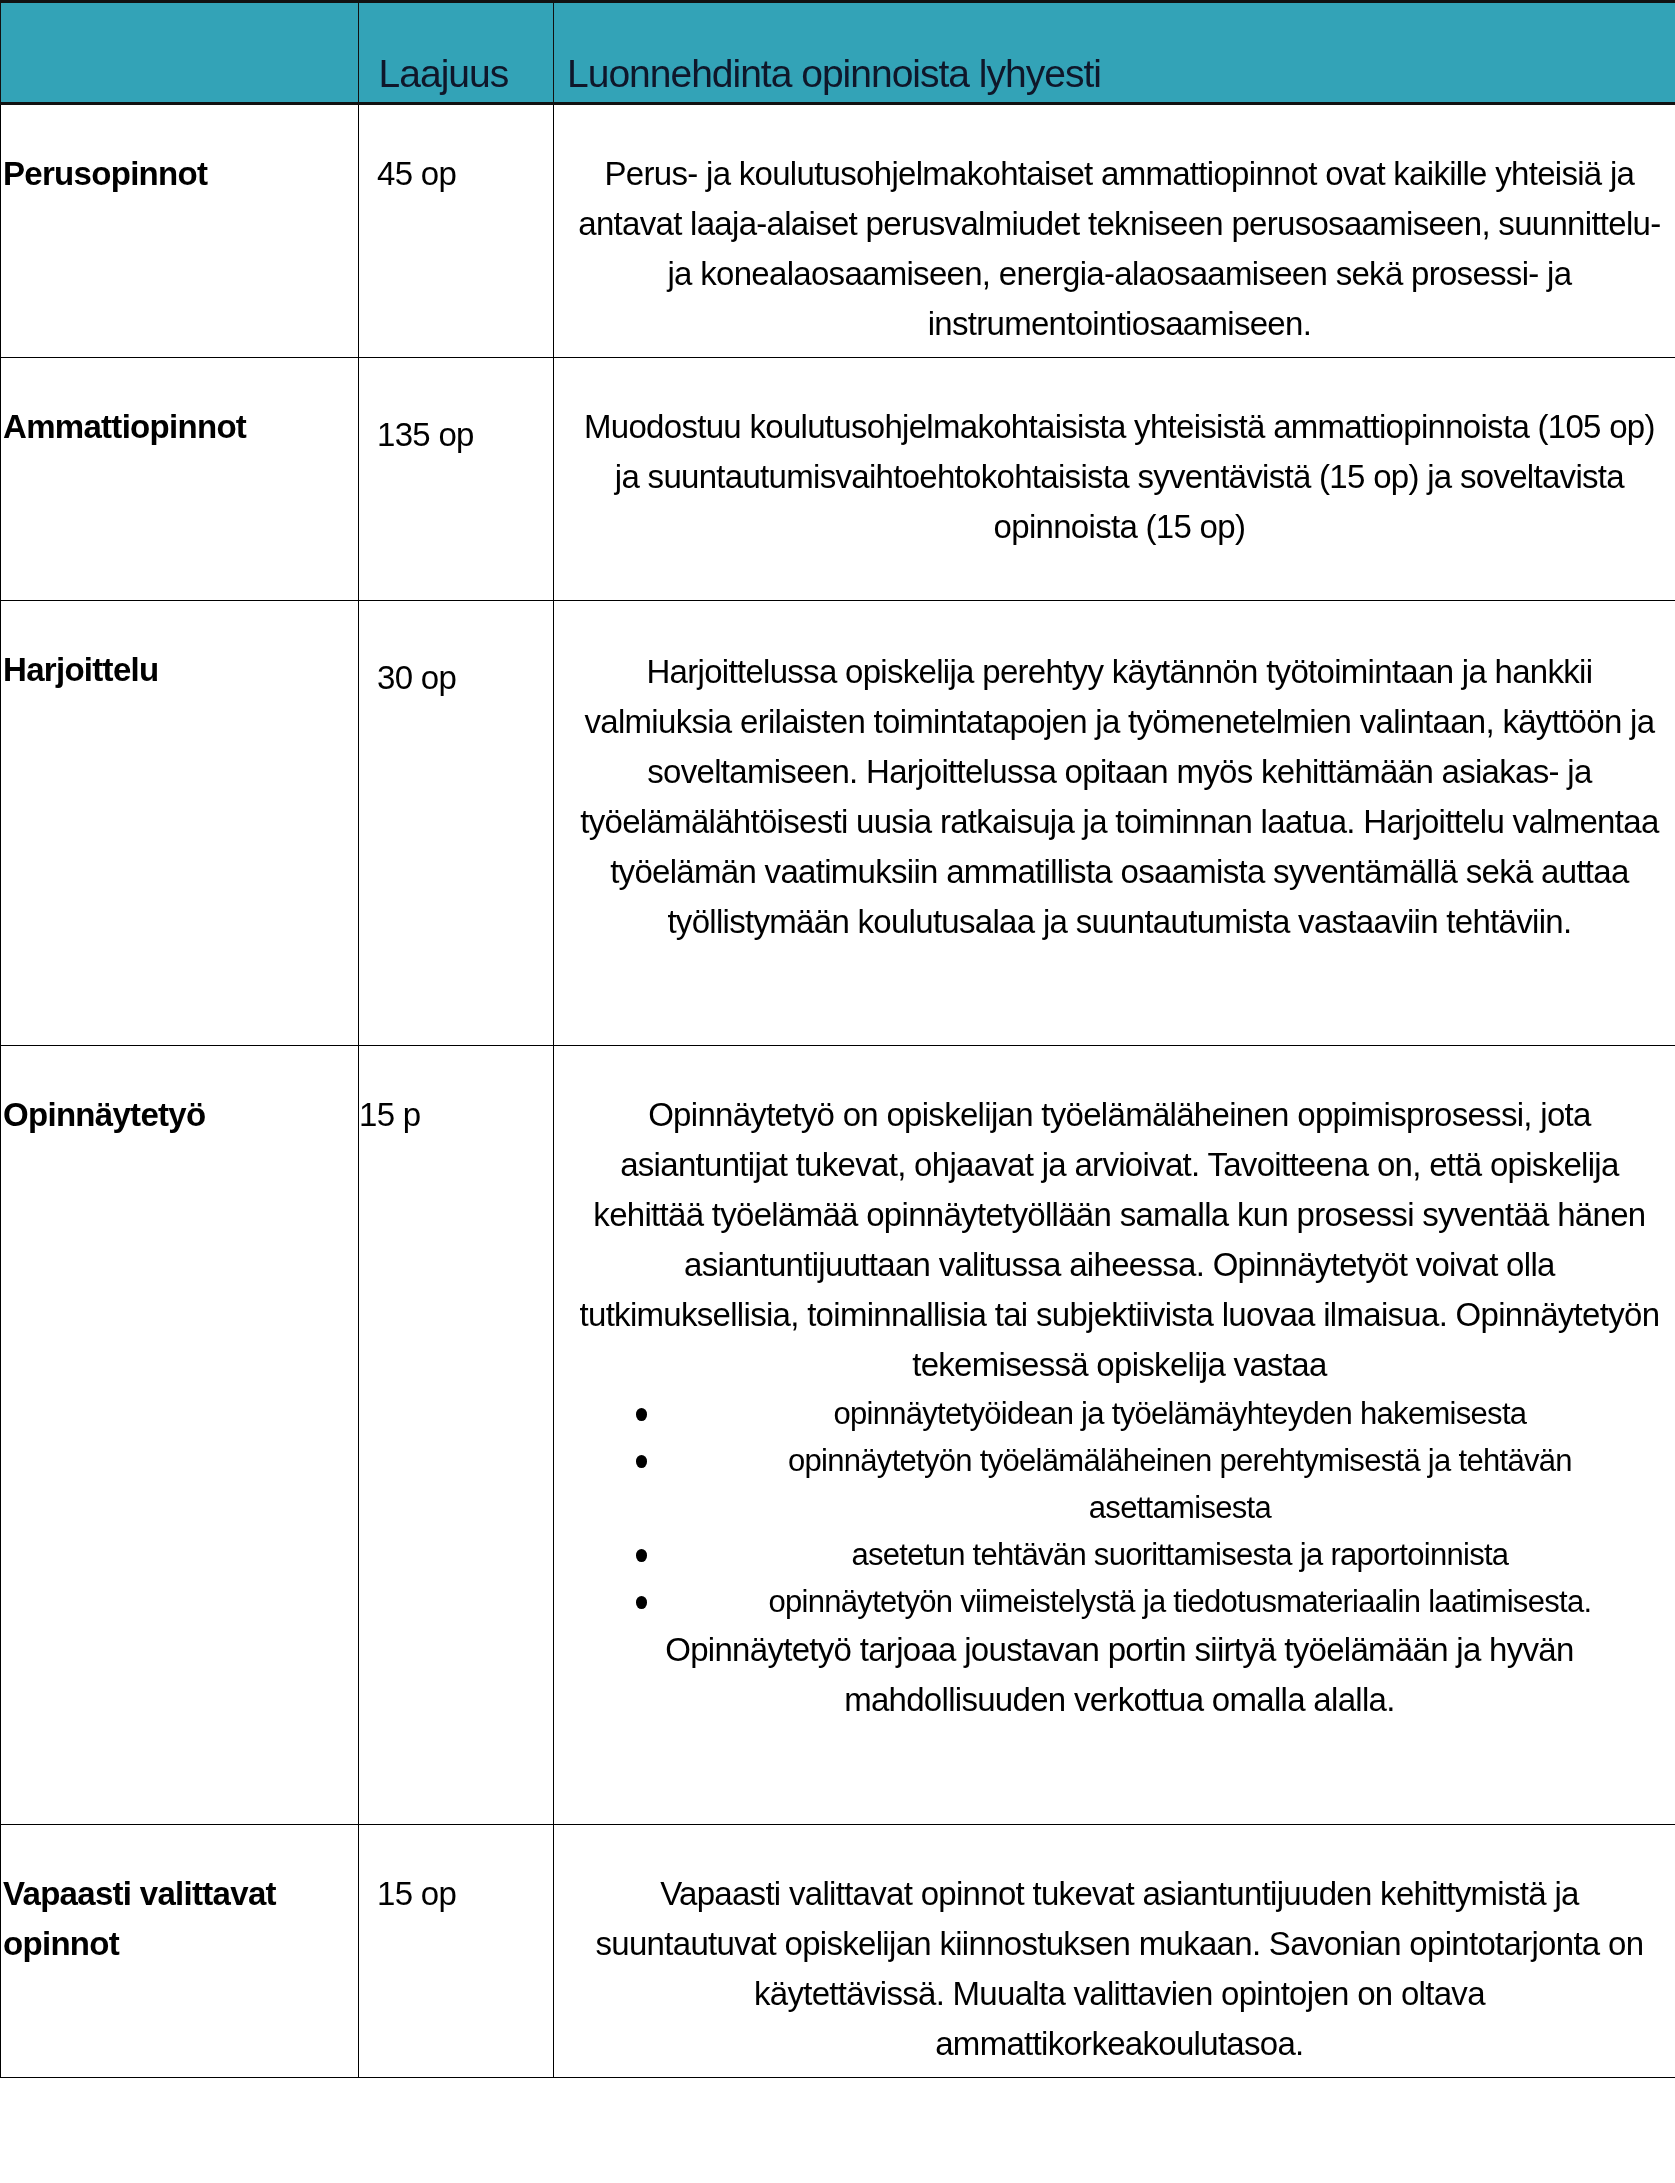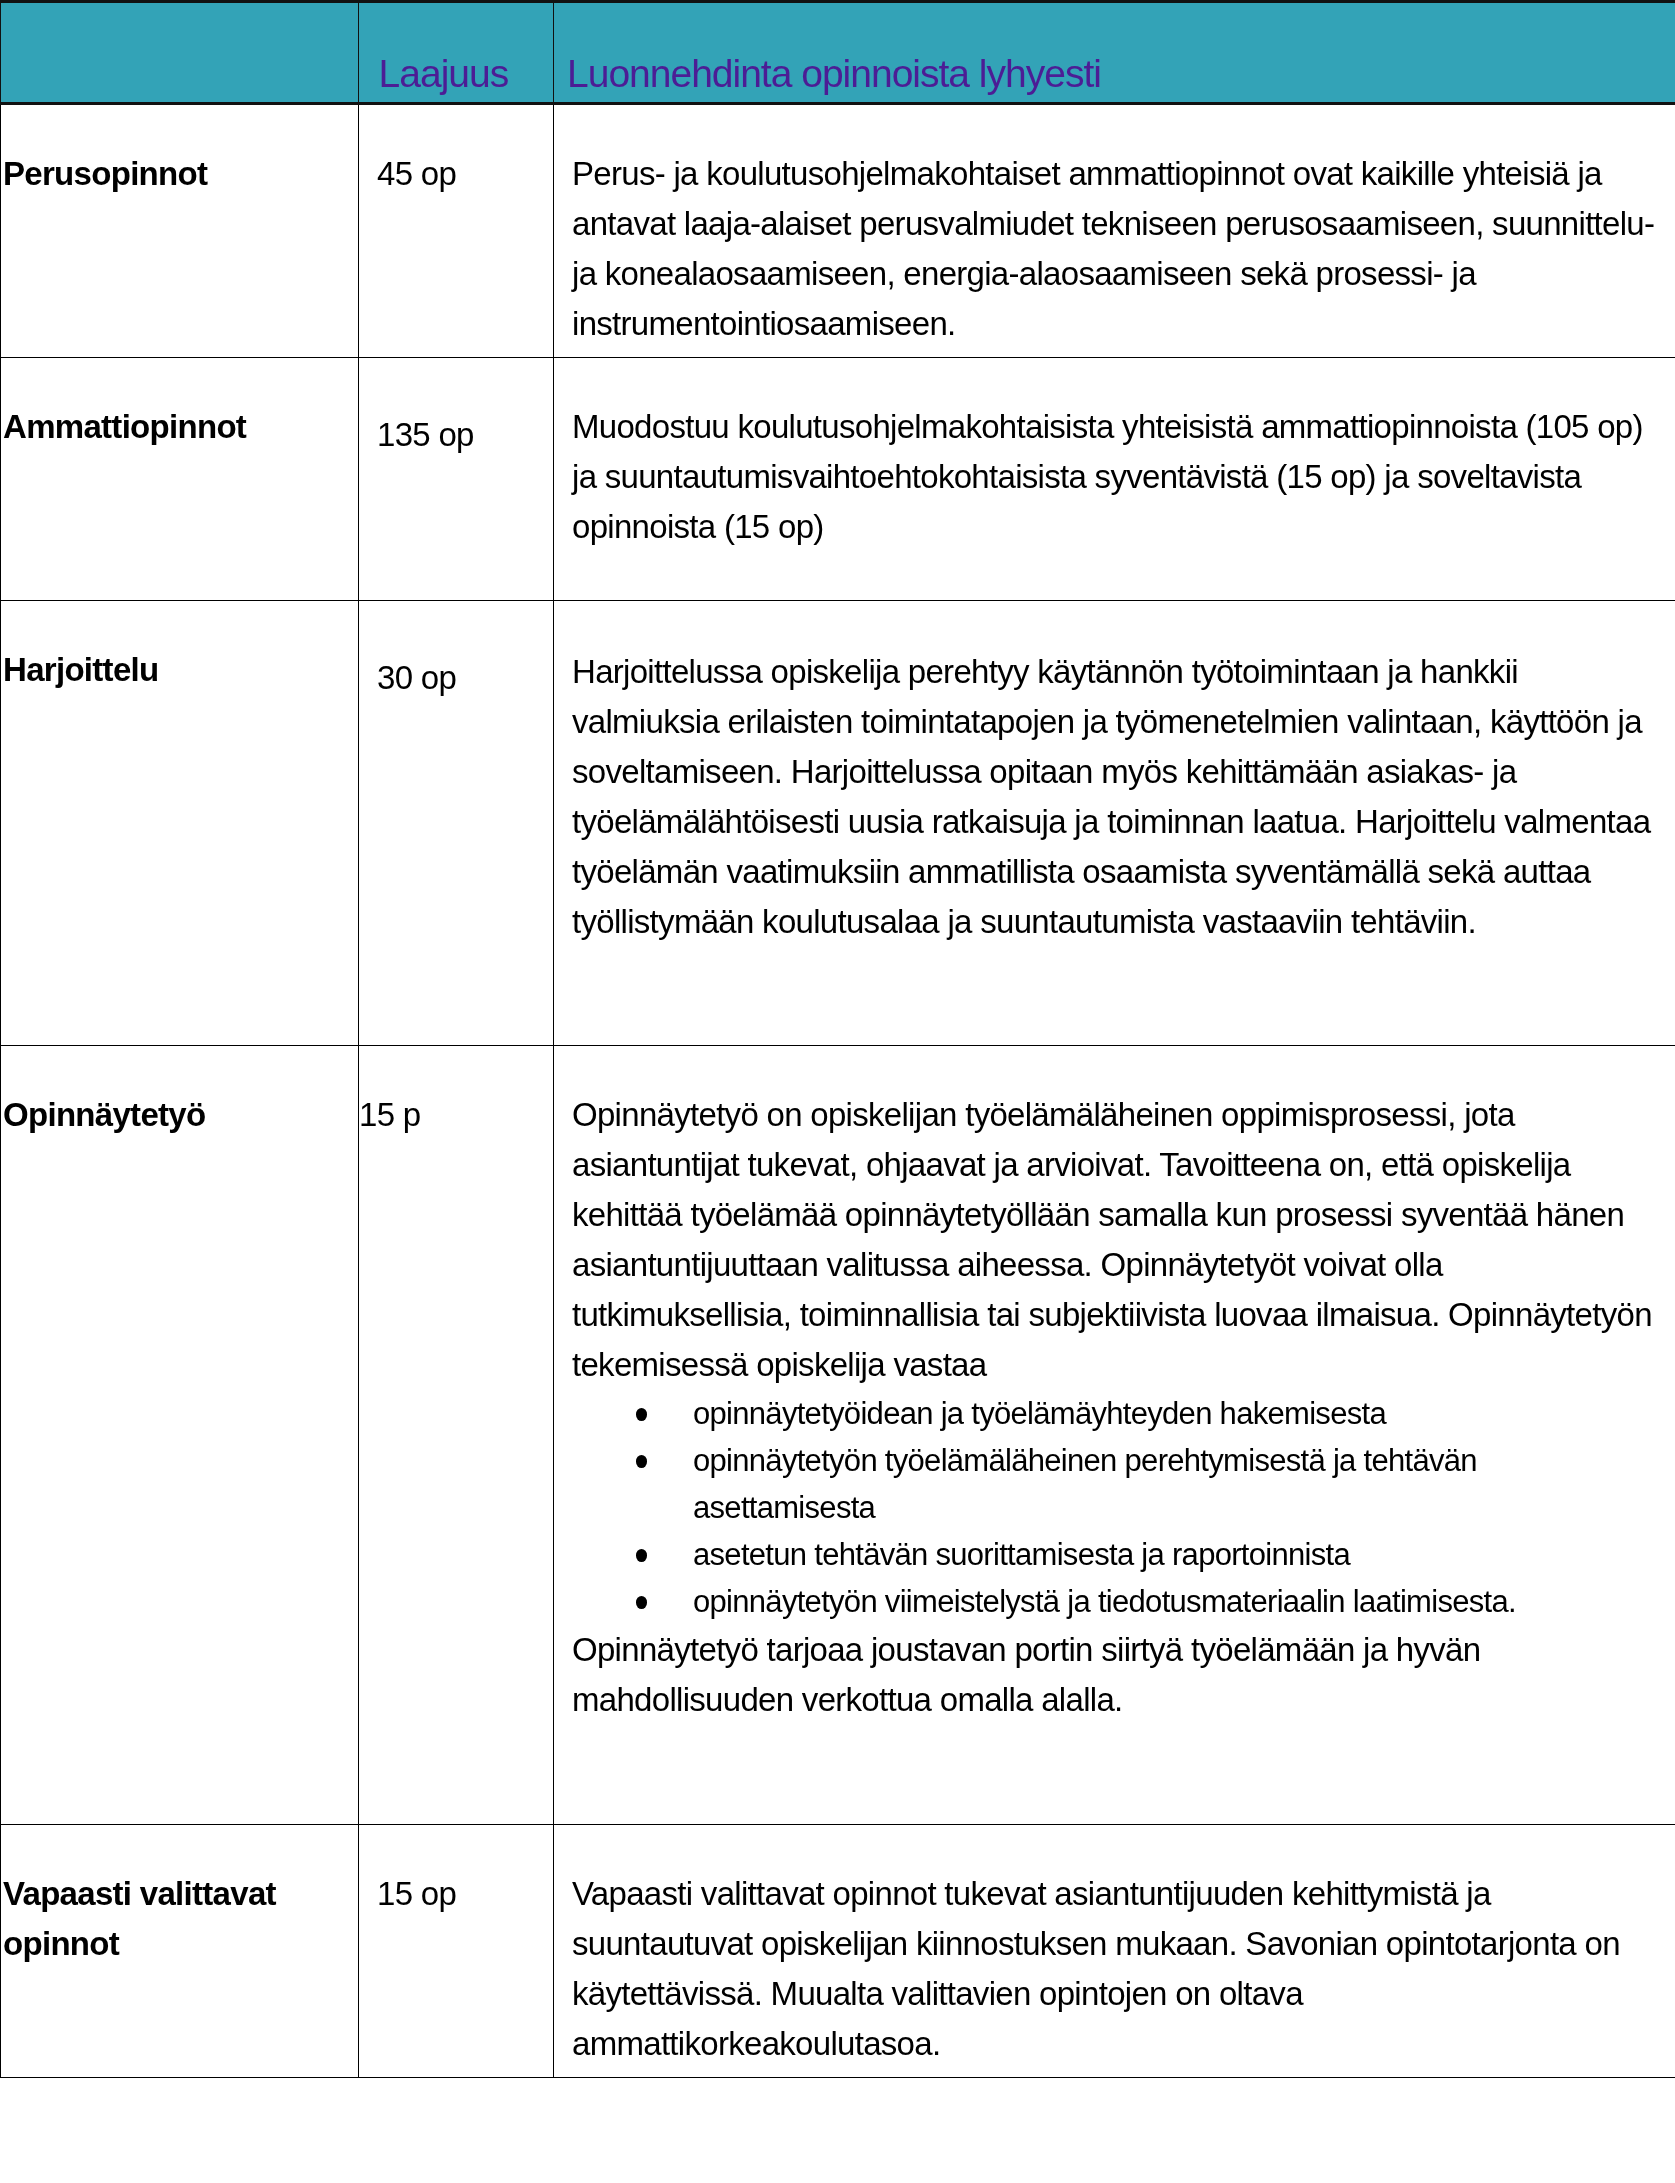--- a/index.html
+++ b/index.html
@@ -2,27 +2,27 @@
 <html style="font-size:13px"><head>
 <meta charset="utf-8">
 <style>
   html, body { margin: 0; padding: 0; background: #ffffff; }
   body { width: 1675px; height: 2183px; position: relative; overflow: hidden;
          font-family: "Liberation Sans Narrow", "Liberation Sans", sans-serif; color: #000; }
   .tbl { position: absolute; left: 0; top: 0; width: 1675px; border-collapse: collapse; table-layout: fixed; }
   .tbl td { border: 1.6px solid #000; vertical-align: top; padding: 0; }
   .tbl col.c1 { width: 358px; } .tbl col.c2 { width: 195px; } .tbl col.c3 { width: 1122px; }
   .hdr td { background: #33a3b7; height: 99px; vertical-align: bottom; border-left: 1.6px solid #111; border-right: 1.6px solid #111; border-top: 3.3px solid #111; border-bottom: 3.3px solid #111; }
-  .hdr .h { color: #4c1d95; font-size: 39px; letter-spacing: -1px; padding: 0 0 4.9px 19.6px; line-height: 46px; white-space: nowrap; }
+  .hdr .h { color: #0f172a; font-size: 39px; letter-spacing: -1px; padding: 0 0 4.9px 19.6px; line-height: 46px; white-space: nowrap; }
   .hdr .h2 { padding-left: 13px; }
   .row td { font-size: 33px; line-height: 50px; letter-spacing: -0.7px; }
   .name { font-weight: bold; padding: 44px 0 0 2px; letter-spacing: -0.7px; }
   .amt { padding: 44px 0 0 18px; white-space: nowrap; }
   .amt.right { text-align: left; padding-right: 31px; padding-left: 0; }
-  .desc { padding: 44px 8.2px 8.2px 18px; }
+  .desc { padding: 44px 8.2px 8.2px 18px; text-align: center; }
   .desc p { margin: 0; }
   .bul { list-style: none; margin: 0; padding: 0; }
   .bul li { position: relative; padding-left: 121px; font-size: 31px; line-height: 47px; letter-spacing: -0.7px; }
   .bul li .dot { position: absolute; left: 64px; top: 18px; width: 11.4px; height: 13px; border-radius: 50%; background: #000; }
   .r1 td { height: 239px; } .r2 td { height: 242px; margin-left: 8px; } .r3 td { height: 444px; }
   .r4 td { height: 778px; } .r5 td { height: 242px; } .r6 td { height: 91px; }
   .r6 .name, .r6 .amt { padding-top: 42px; }
 </style>
 </head>
 <body>

